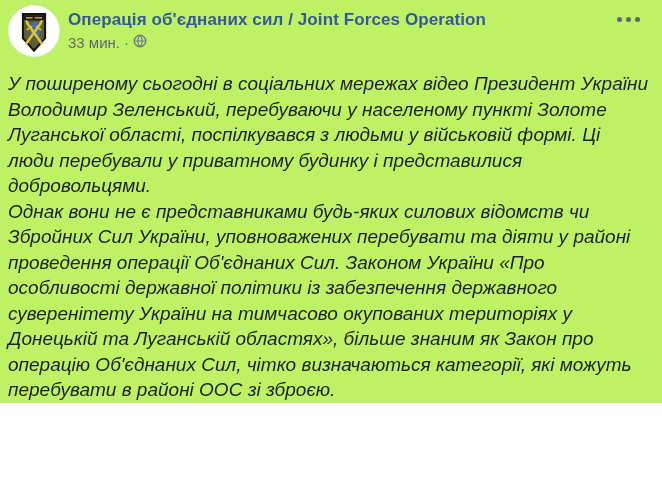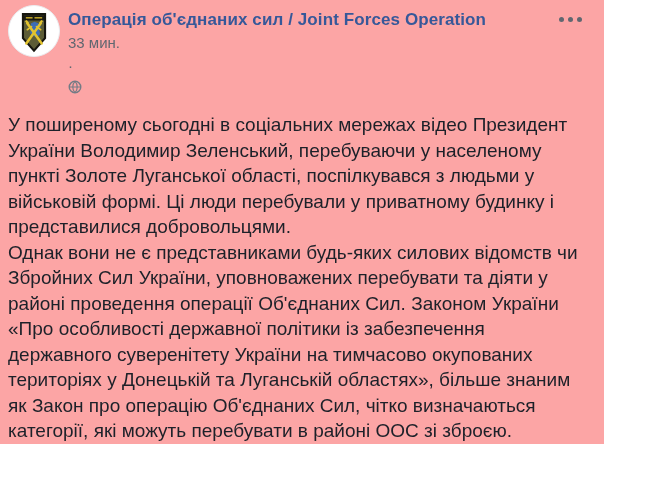--- a/index.html
+++ b/index.html
@@ -4,54 +4,54 @@
 <style>
   * { box-sizing: border-box; margin: 0; padding: 0; }
   html, body { background: #ffffff; }
   body {
     width: 662px;
     height: 501px;
     font-family: "Liberation Sans", "DejaVu Sans", sans-serif;
     color: #1d2129;
     overflow: hidden;
   }
-  .post { width: 604px; padding: 5px 14px 0 8px; background: #fca5a5; }
+  .post { width: 662px; padding: 5px 14px 0 8px; background: #bef264; }
 
   
   .header { display: flex; align-items: flex-start; position: relative; }
   .avatar {
     width: 52px; height: 52px; border-radius: 50%;
     overflow: hidden; flex: 0 0 52px; cursor: pointer;
     border: 1px solid #ebedf0; background: #fff;
   }
   .avatar svg { display: block; width: 100%; height: 100%; }
   .header-text { margin-left: 8px; padding-top: 4px; min-width: 0; }
   .page-name {
     font-size: 17px; font-weight: bold; color: #365899;
     line-height: 22px; cursor: pointer; letter-spacing: 0.1px;
   }
   .meta {
     margin-top: 2px; font-size: 15px; color: #616770;
-    line-height: 19px; display: flex; align-items: flex-start; gap: 4px; flex-direction: column;
+    line-height: 19px; display: flex; align-items: flex-end; gap: 4px;
   }
   .meta .sep { color: #616770; }
   .globe { display: inline-block; }
   .dots-menu {
     position: absolute; right: 2px; top: 6px;
     padding: 6px; cursor: pointer; display: flex; gap: 4px;
     border-radius: 3px;
   }
   .dots-menu i {
     width: 5px; height: 5px; border-radius: 50%;
     background: #606770; display: block;
   }
 
   
   .body-text { margin-top: 14px; font-size: 19px; line-height: 25.5px; color: #1d2129; }
-  .body-text p { margin: 0; }
+  .body-text p { margin: 0; font-style: italic; }
 </style>
 </head>
 <body>
 
 <div class="post">
 
   <div class="header">
 
     <div class="avatar" title="">
       <svg viewBox="0 0 52 52">

